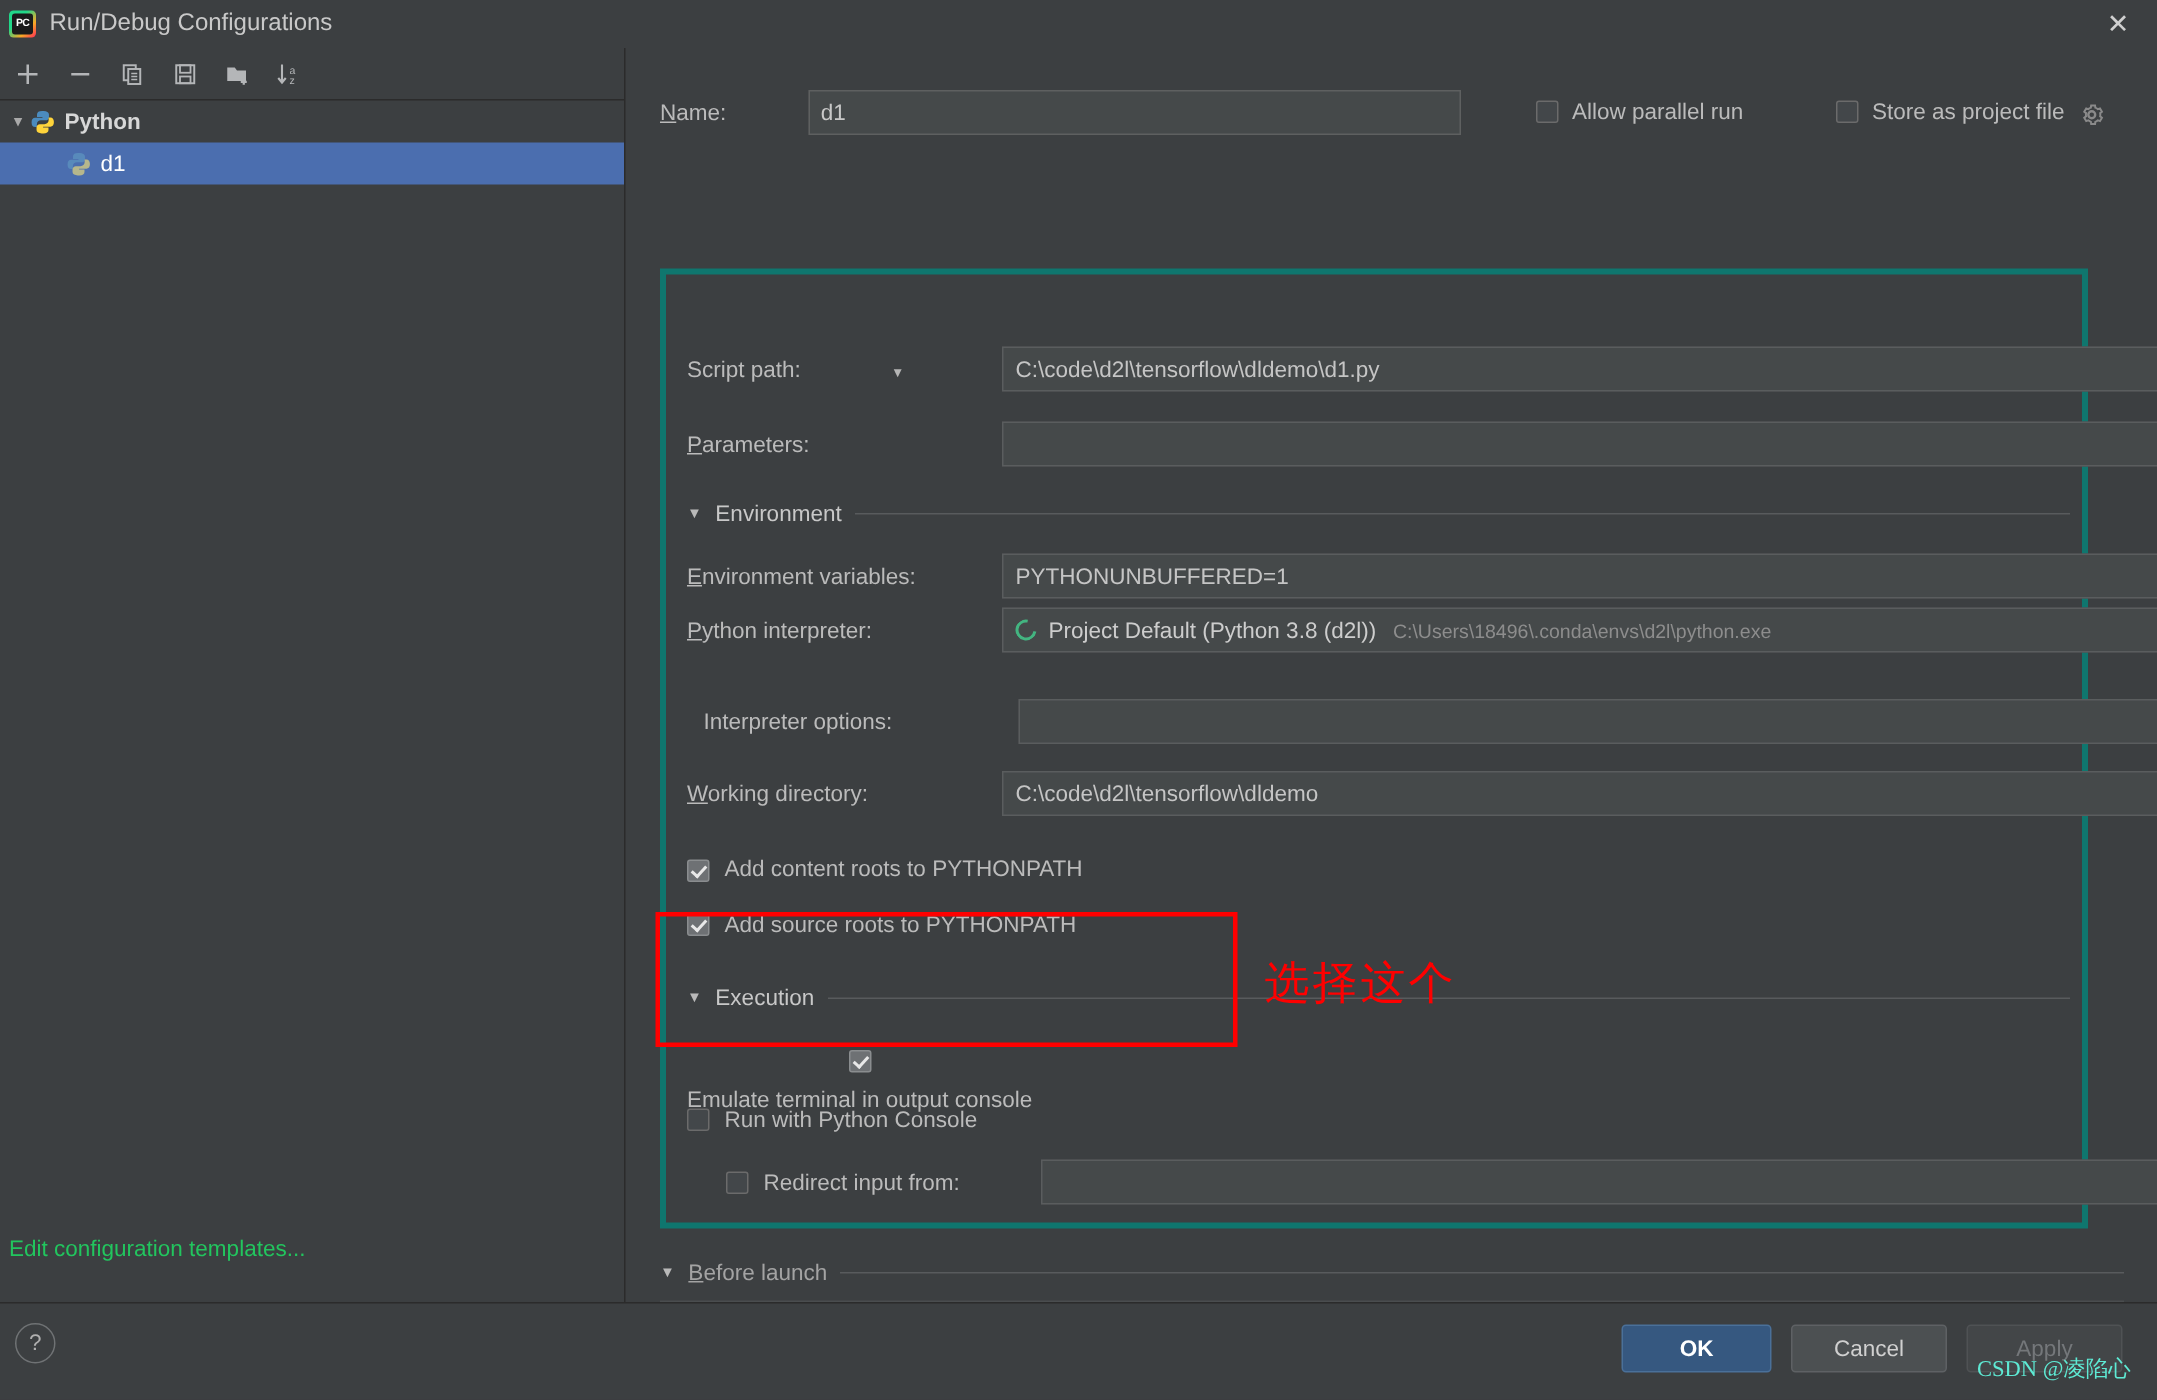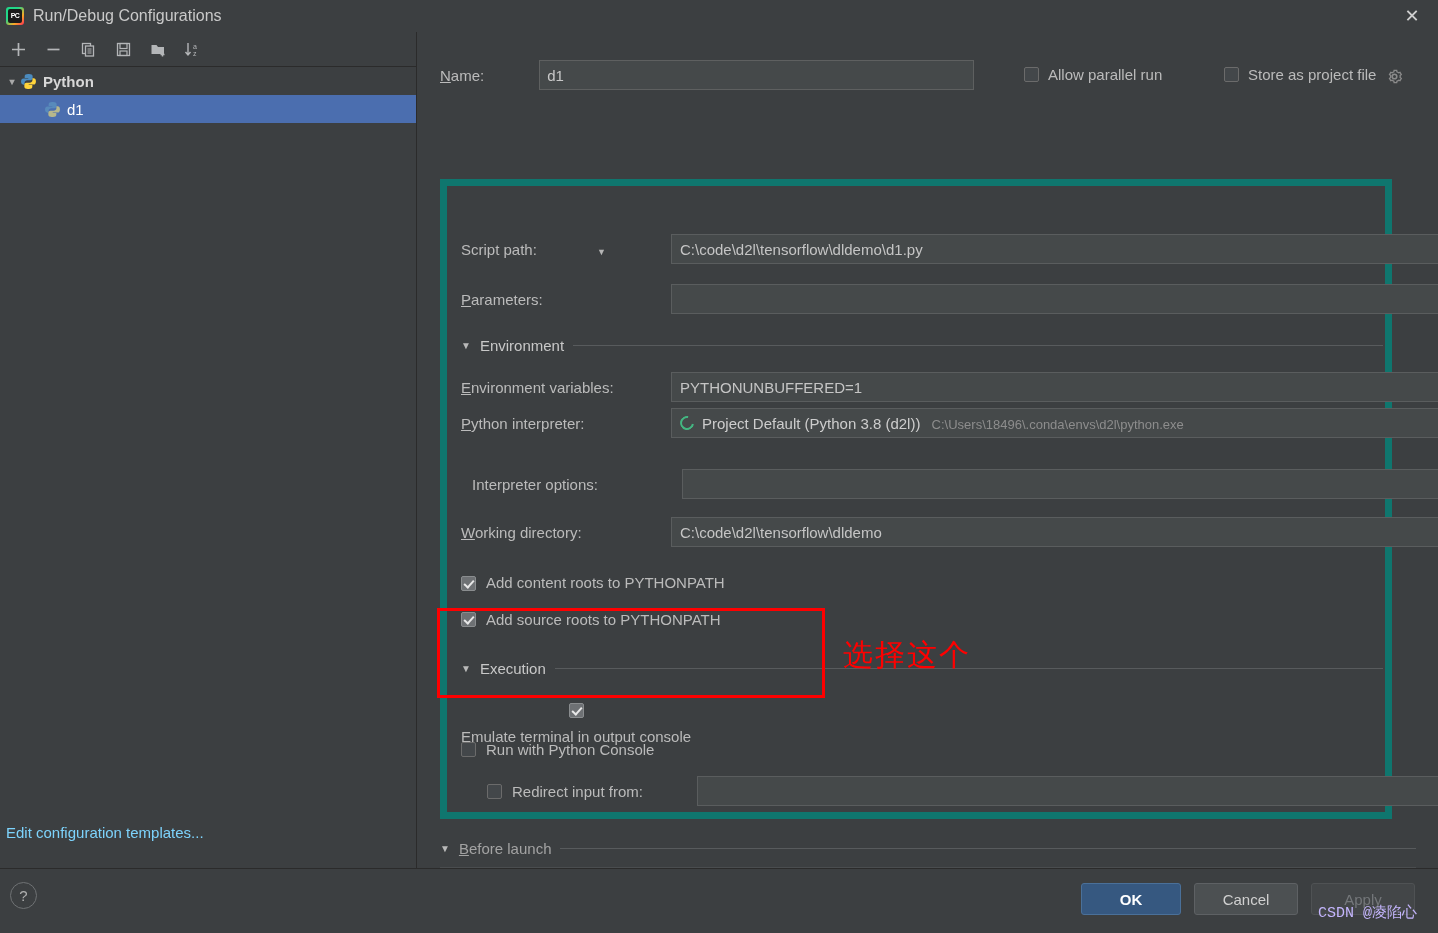--- a/index.html
+++ b/index.html
@@ -59,21 +59,21 @@
   .tree-row.group { color: #d7d7d7; font-weight: bold; }
   .tree-row.selected { background: #4b6eaf; color: #ffffff; font-weight: normal; }
   .chevron {
     width: 16px; text-align: center; color: #a9a9a9; font-size: 10px; flex: none;
   }
   .py-icon { width: 17px; height: 17px; margin-right: 6px; flex: none; }
   .tree-row.child { padding-left: 44px; }
 
   #edit-templates {
     position: absolute; left: 6px; bottom: 27px;
-    color: #7dd3fc; font-size: 15px;
+    color: #22c55e; font-size: 15px;
   }
 
   
   #right-panel {
     position: absolute; left: 418px; top: 32px; width: 1020px; height: 836px;
     background: #3c3f41;
   }
   #name-row {
     position: absolute; left: 22px; top: 28px; display: flex; align-items: center;
   }
@@ -114,21 +114,21 @@
   }
   .tab.active { color: #dcdcdc; }
   .tab.active::after {
     content: ""; position: absolute; left: 0; right: 0; bottom: -1px;
     height: 3px; background: #4a88c7;
   }
 
   
   #form-card {
     position: absolute; left: 22px; top: 147px; width: 952px; height: 640px;
-    border: 7px solid #0f766e;
+    border: 4px solid #0f766e;
   }
   #form-inner { position: relative; width: 100%; height: 100%; }
 
   .frow { position: absolute; left: 14px; display: flex; align-items: center; }
   .frow .flabel { width: 210px; font-size: 15px; color: #bbbbbb; flex: none; }
 
   .fin {
     height: 30px; background: #45494a; border: 1px solid #5a5d5e;
     display: flex; align-items: center; padding: 0 6px 0 8px;
     font-size: 15px; color: #c5c5c5; position: relative;
@@ -197,21 +197,21 @@
     position: absolute; top: 14px; height: 32px; border-radius: 3px;
     display: flex; align-items: center; justify-content: center;
     font-size: 15px; border: 1px solid #5e6164; background: #4c5052; color: #d0d0d0;
   }
   #btn-ok { left: 1081px; width: 100px; background: #365880; border-color: #4a7099; color: #ffffff; font-weight: bold; }
   #btn-cancel { left: 1194px; width: 104px; }
   #btn-apply { left: 1311px; width: 104px; color: #74777a; border-color: #4f5254; background: #434648; }
 
   #watermark {
     position: absolute; left: 1318px; top: 903px;
-    color: #c4b5fd; font-size: 15px; font-family: Liberation Mono, monospace;
+    color: #5eead4; font-size: 15px; font-family: Liberation Serif, serif;
   }
 </style>
 </head>
 <body>
 
 <div id="titlebar">
   <div id="app-icon">
       <div class="pc">PC</div>
     </div>
   <div id="title-text">Run/Debug Configurations</div>

